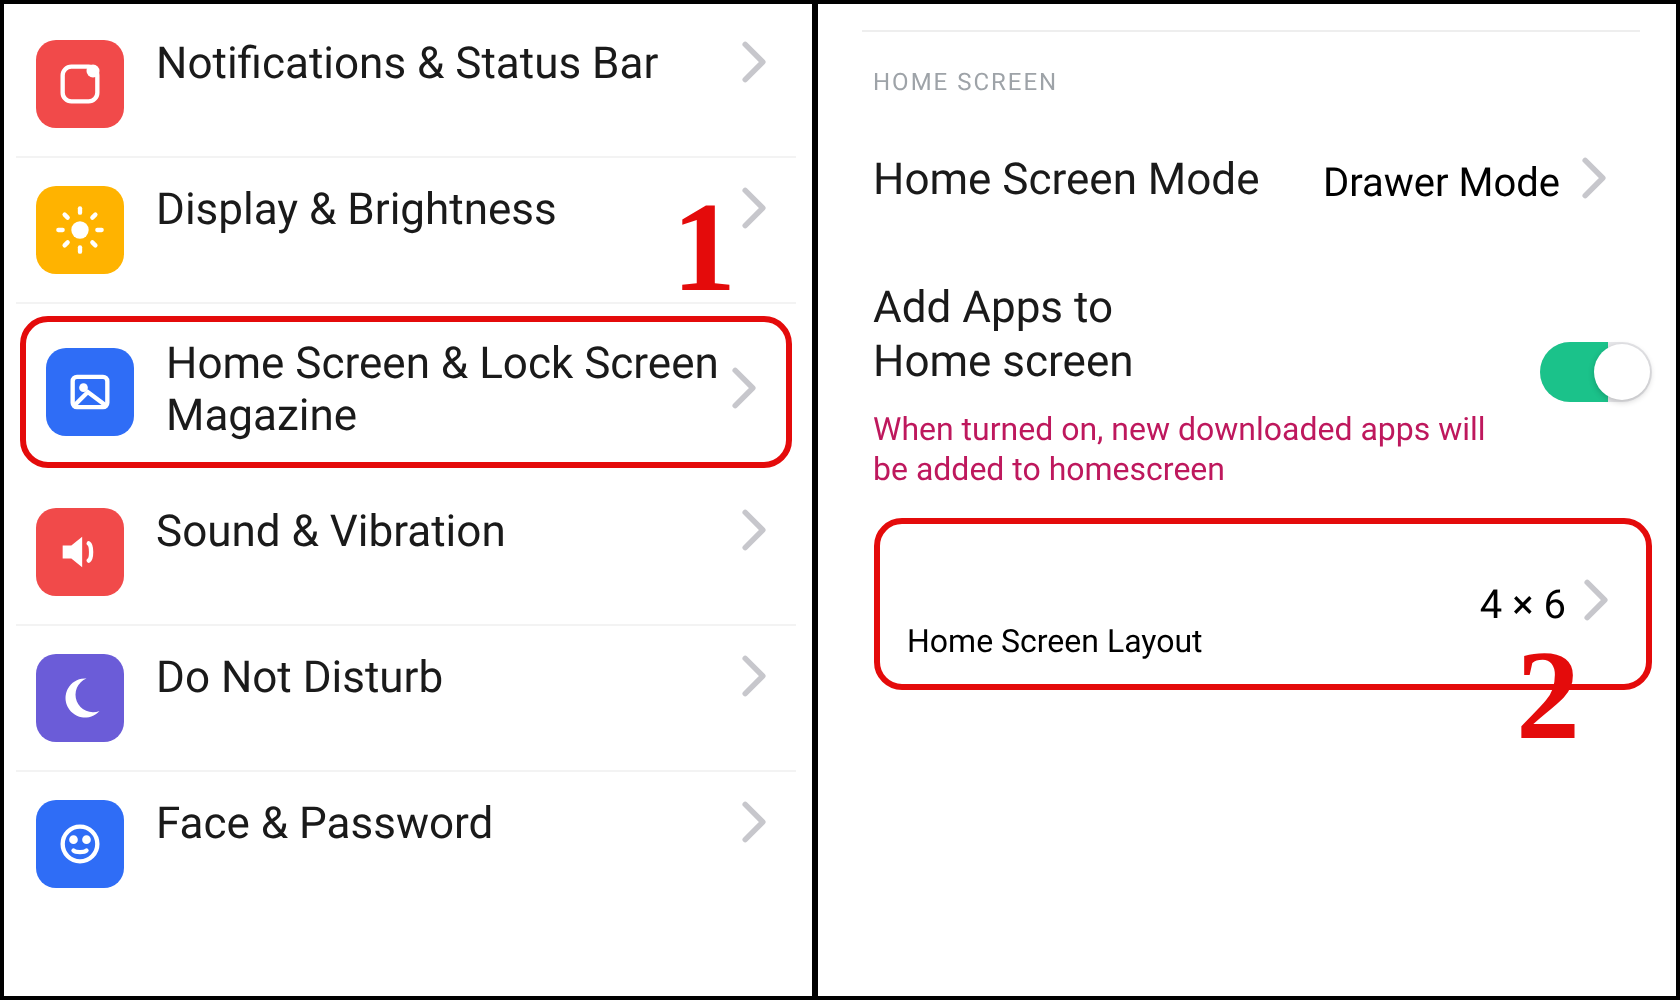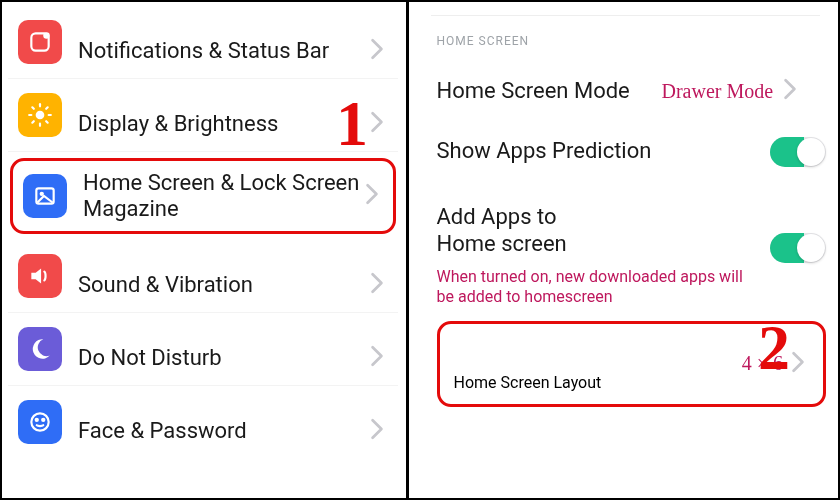--- a/index.html
+++ b/index.html
@@ -18,21 +18,21 @@
     padding: 6px 8px;
     background: #fff;
     position: relative;
   }
   .vsep { width: 3px; background: #000; height: 100%; flex: 0 0 3px; }
   .outer-border { position: absolute; inset:0; border:2px solid #000; pointer-events:none; }
 
   
   .settings-row {
     display: flex;
-    align-items: flex-end;
+    align-items: flex-start;
     padding: 14px 10px 14px 10px;
     min-height: 70px;
     border-bottom: 1px solid #f3f3f3;
     cursor: pointer;
   }
   .settings-row:last-child { border-bottom: none; }
   .row-icon {
     width: 44px; height: 44px;
     border-radius: 10px;
     flex: 0 0 44px;
@@ -79,23 +79,22 @@
     cursor: pointer;
   }
   .r-row .r-label {
     flex: 1;
     font-size: 22px;
     color: #1a1a1a;
     line-height: 1.22;
     max-width: 215px;
   }
   .r-value {
-    color: #be185d;
+    color: #000000;
     font-size: 20px;
-    font-family: Liberation Serif, serif;
   }
   .r-sub {
     color: #be185d;
     font-size: 16px;
     line-height: 1.25;
     padding-bottom: 6px;
     max-width: 320px;
   }
   .toggle {
     width: 56px; height: 30px;
@@ -257,26 +256,20 @@
   <div class="r-row">
     <div class="r-label">Home Screen Mode</div>
     <div class="r-value">Drawer Mode</div>
     <div class="chevron">
       <svg viewBox="0 0 12 20" fill="none">
           <polyline points="2,2 10,10 2,18" stroke="#c7c7cc" stroke-width="2.5" stroke-linecap="round" stroke-linejoin="round"></polyline>
         </svg>
     </div>
   </div>
 
-  <div class="r-row">
-    <div class="r-label" style="max-width:none">Show Apps Prediction</div>
-    <div class="toggle on">
-        <div class="knob"></div>
-      </div>
-  </div>
 
   <div>
     <div class="r-row" style="padding-bottom:4px">
       <div class="r-label">Add Apps to Home screen</div>
       <div style="flex:1"></div>
       <div class="toggle on" style="align-self:flex-end;margin-top:34px">
           <div class="knob"></div>
         </div>
     </div>
     <div class="r-sub">When turned on, new downloaded apps will be added to homescreen</div>

